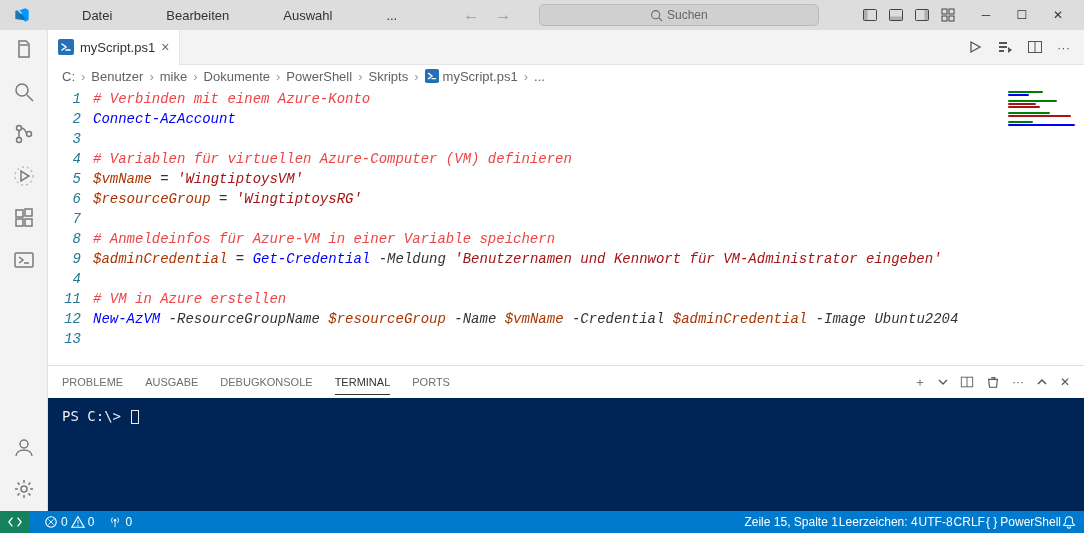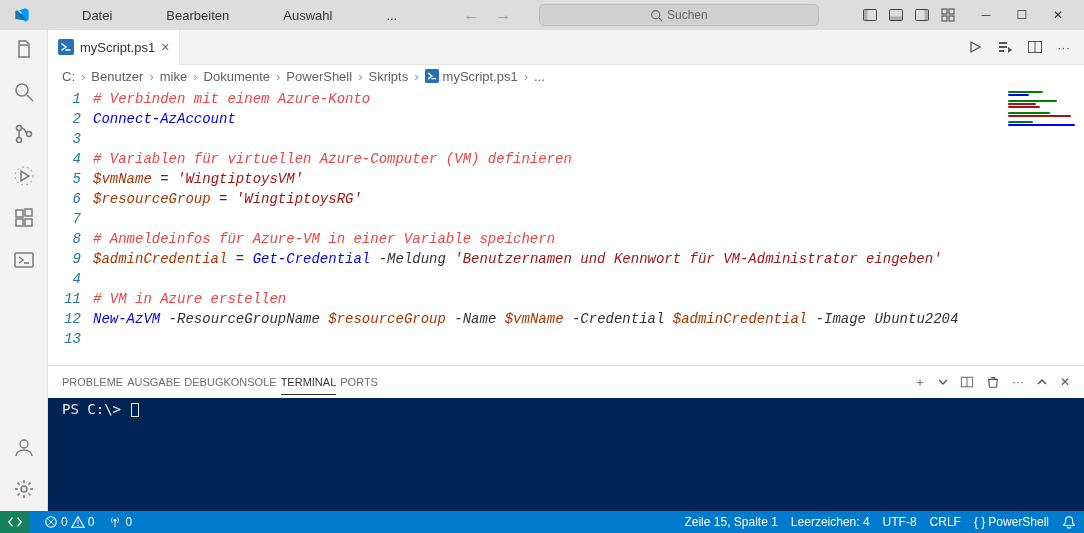--- a/index.html
+++ b/index.html
@@ -43,33 +43,33 @@
 .tok-comment { color: #ef4444; }
 .tok-cmdlet { color: #0000ff; }
 .tok-var { color: #ab3500; }
 .tok-op { color: #333; }
 .tok-string { color: #a31515; }
 .tok-param { color: #333; }
 .minimap { position: absolute; top: 4px; right: 6px; width: 70px; height: 30px; }
 .minimap .ml { height:2px; margin-bottom:1px; border-radius:1px;}
 
 .panel { height: 146px; border-top: 1px solid #e0e0e0; display: flex; flex-direction: column; background: #fff; }
-.panel-tabs { height: 32px; display: flex; align-items: center; padding: 0 14px; gap: 4px; font-size: 11px; color: #6e6e6e; }
+.panel-tabs { height: 32px; display: flex; align-items: center; padding: 0 14px; gap: 22px; font-size: 11px; color: #6e6e6e; }
 .panel-tabs .pt { cursor: pointer; padding: 6px 0;}
 .panel-tabs .pt.active { color: #333; border-bottom: 1px solid #333;}
 .panel-tabs .panel-right { margin-left: auto; display: flex; align-items: center; gap: 12px; font-size: 12px; color: #555; }
 .panel-tabs .panel-right .pr-label { display:flex; align-items:center; gap:4px; border:1px solid #ccc; padding:1px 6px; border-radius:3px;}
 .panel-tabs .panel-right .pr-ico { cursor:pointer; display:flex; align-items:center; justify-content:center;}
-.terminal-body { flex: 1; background: #012456; color: #eeedf0; font-family: Consolas, monospace; font-size: 14px; padding: 3px 14px; }
+.terminal-body { flex: 1; background: #012456; color: #eeedf0; font-family: Consolas, monospace; font-size: 14px; padding: 10px 14px; }
 .terminal-body .cursor-box { display:inline-block; width:8px; height:14px; border:1px solid #eee; vertical-align: middle; margin-left: 2px;}
 
 
 .statusbar { height: 22px; background: #007acc; color: #fff; display: flex; align-items: center; font-size: 12px; padding: 0 8px; gap: 14px; }
 .statusbar .sb-item { display: flex; align-items: center; gap: 3px; cursor: pointer; }
-.statusbar .right { margin-left: auto; display: flex; gap: 13px; }
+.statusbar .right { margin-left: auto; display: flex; gap: 1px; }
 .statusbar .sb-remote { background: #16825d; height:22px; margin-left:-8px; padding: 0 8px; display:flex; align-items:center;}
 
 svg { display: block; }
 </style>
 </head>
 <body>
 
 <div class="titlebar">
   <svg class="logo" viewBox="0 0 24 24">
       <path fill="#0098ff" d="M17 2l5 3v14l-5 3-9-9 4-4-4-4 9-3z"></path>

